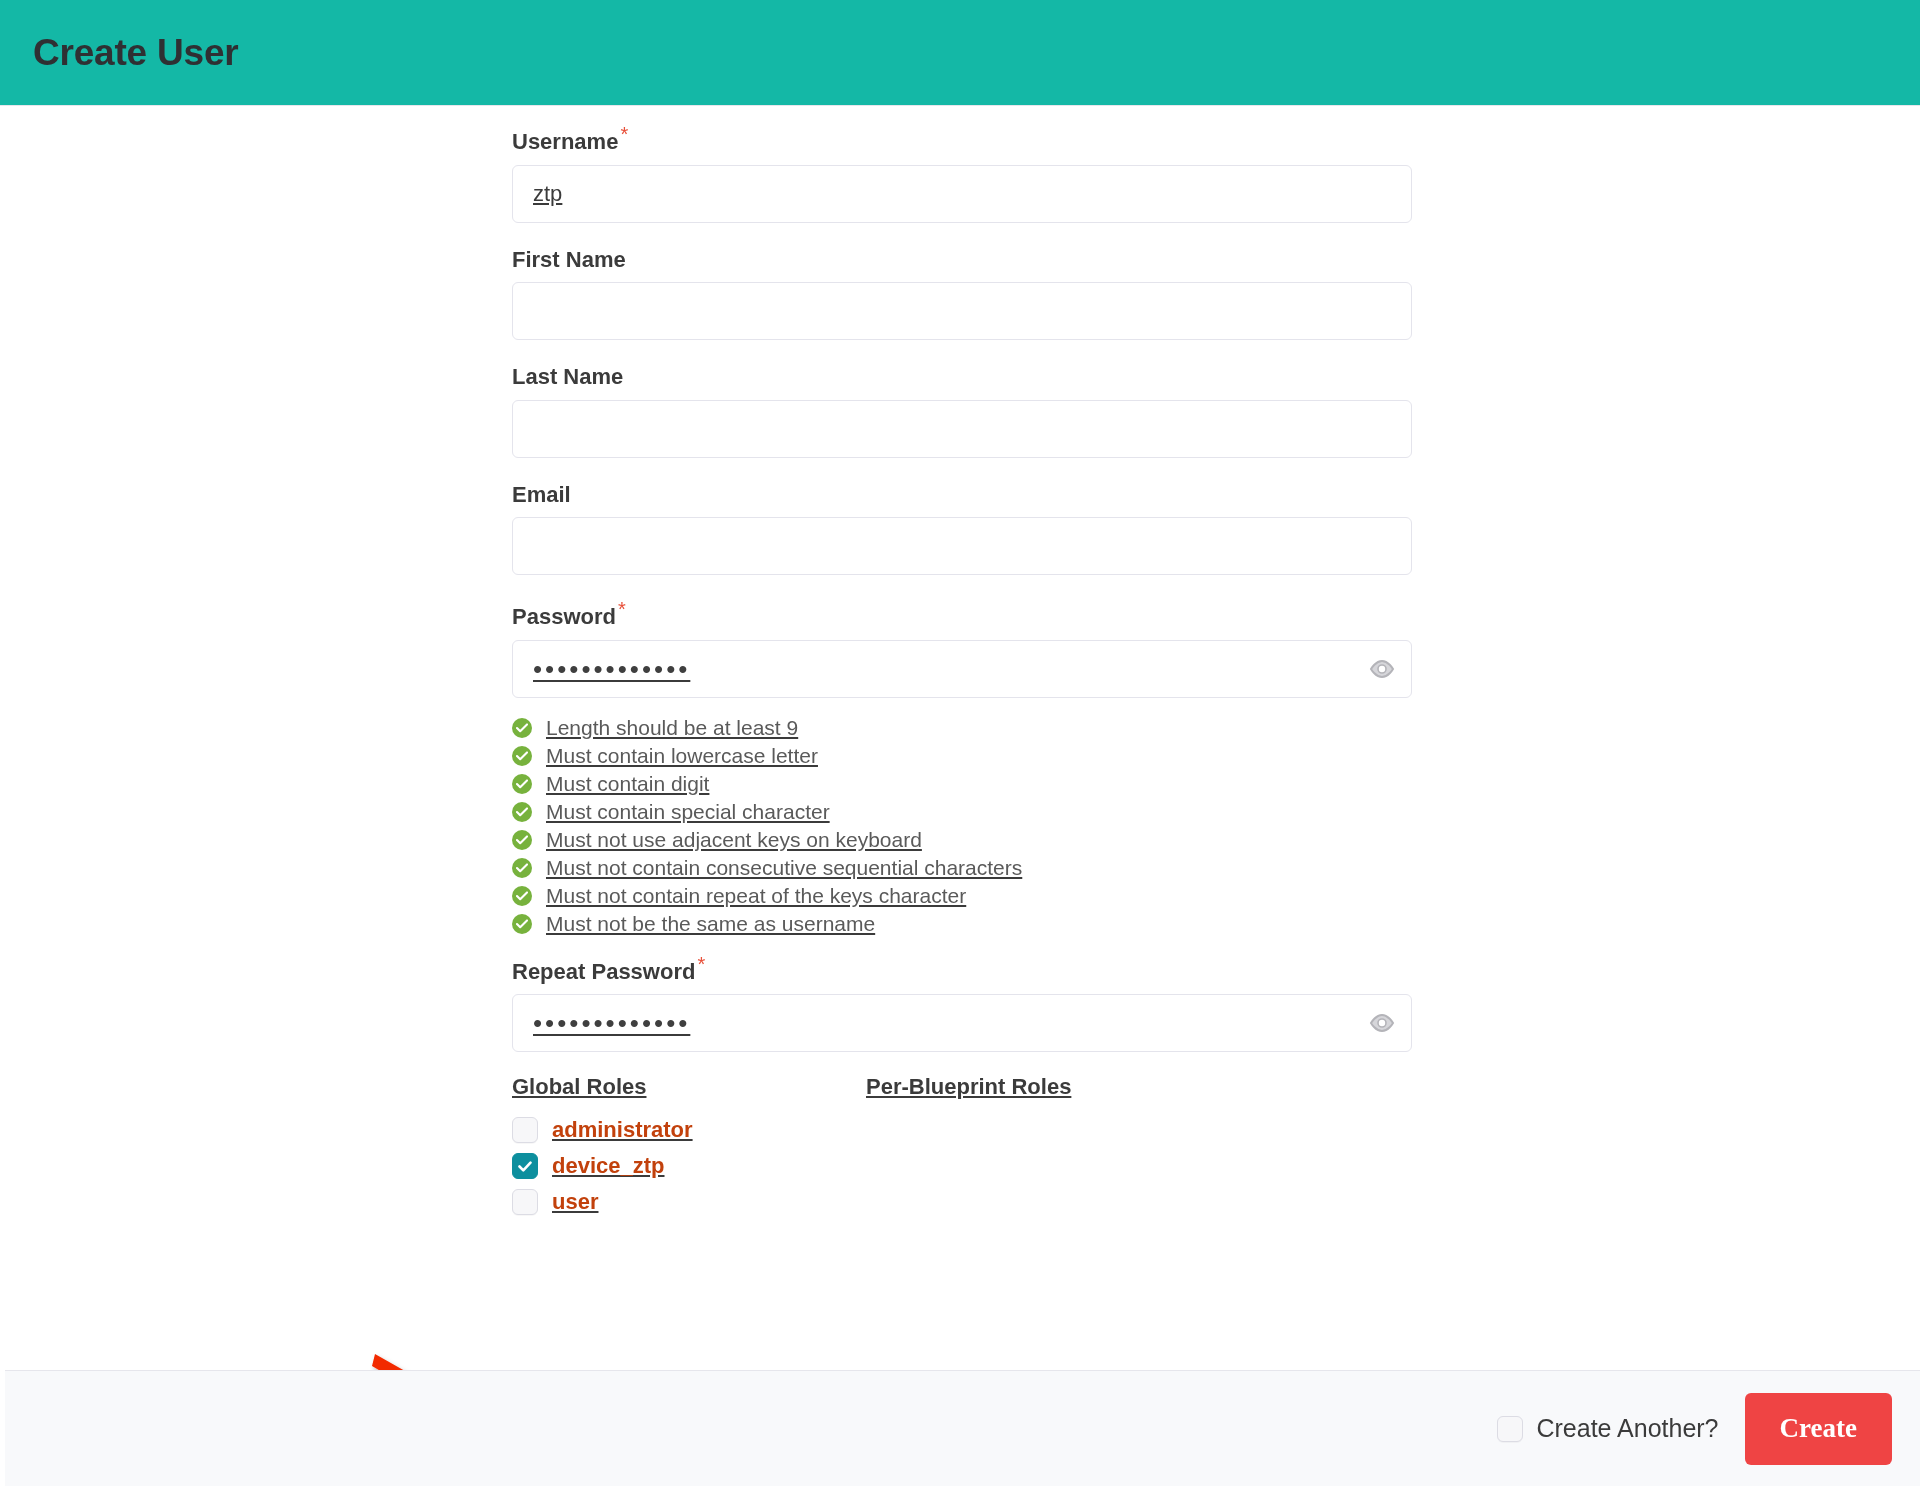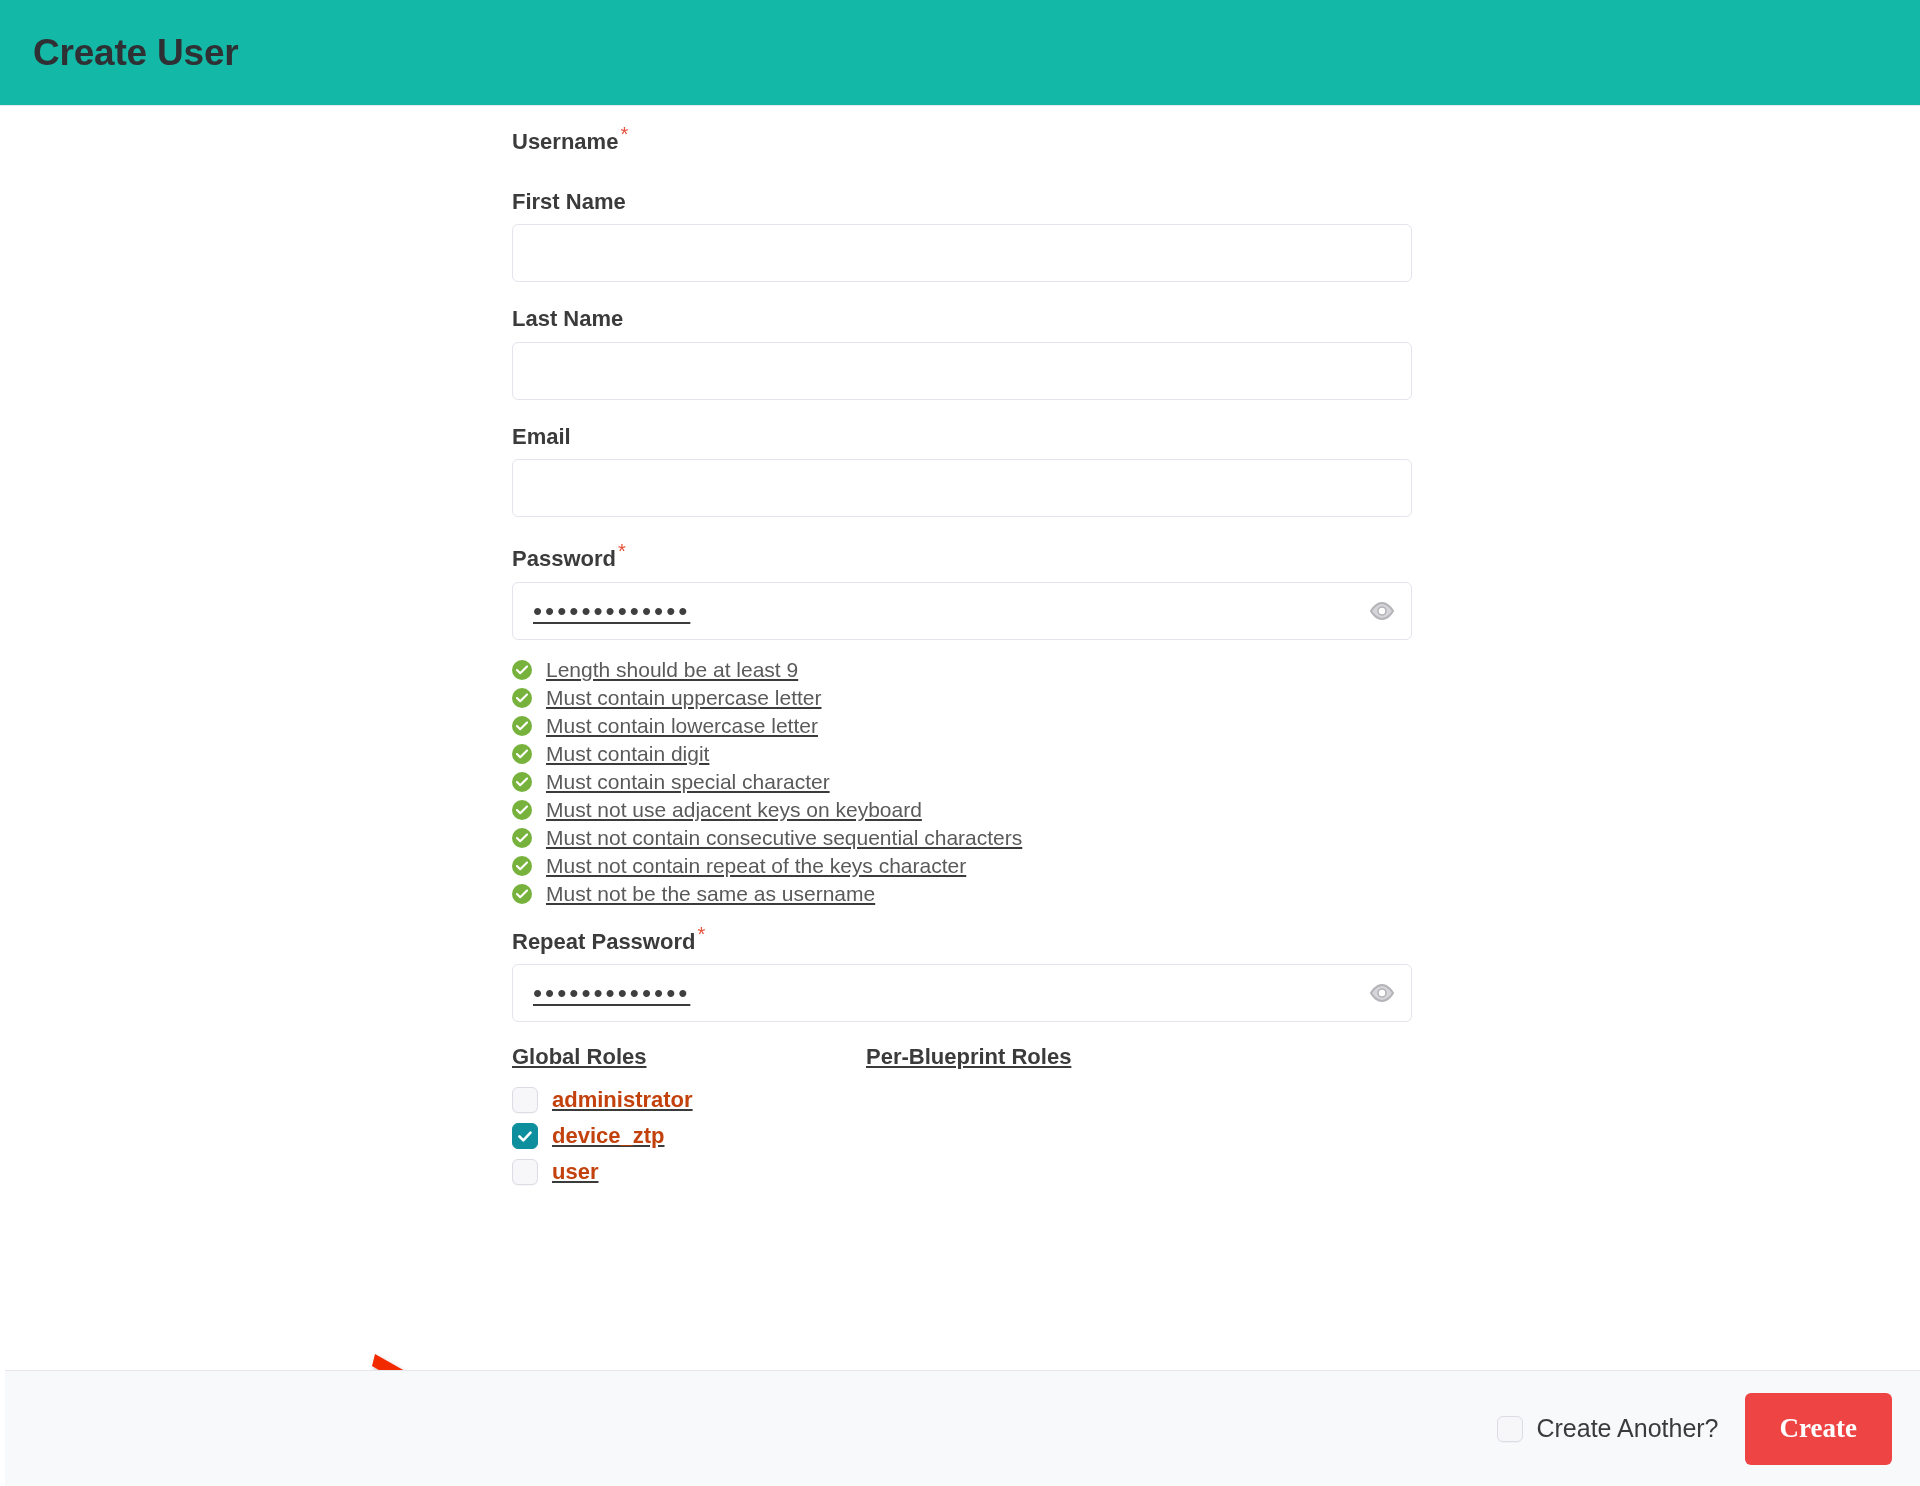--- a/index.html
+++ b/index.html
@@ -246,20 +246,21 @@
   <div class="modal-title">Create User</div>
 </div>
 
 <div class="modal-body">
   <div class="form-wrap">
 
     <div class="field-group">
       <label class="field-label">
         <span>Username</span><span class="req-star">*</span>
       </label>
+      <input class="text-input" type="text" value="ztp" style="">
     </div>
     <div class="spacer-24"></div>
 
     <div class="field-group">
       <label class="field-label">First Name</label>
       <input class="text-input" type="text" value="" style="">
     </div>
     <div class="spacer-24"></div>
 
     <div class="field-group">
@@ -290,28 +291,20 @@
     </div>
 
     <ul class="rules">
       <li class="rule-row">
         <span class="rule-icon">
           <svg width="12" height="10" viewBox="0 0 12 10">
               <path d="M1 5l3.2 3.2L11 1.4" stroke="#ffffff" stroke-width="2.1" fill="none" stroke-linecap="round" stroke-linejoin="round"></path>
             </svg>
         </span>
         <span class="rule-text">Length should be at least 9</span>
-      </li>
-      <li class="rule-row">
-        <span class="rule-icon">
-          <svg width="12" height="10" viewBox="0 0 12 10">
-              <path d="M1 5l3.2 3.2L11 1.4" stroke="#ffffff" stroke-width="2.1" fill="none" stroke-linecap="round" stroke-linejoin="round"></path>
-            </svg>
-        </span>
-        <span class="rule-text">Must contain uppercase letter</span>
       </li>
       <li class="rule-row">
         <span class="rule-icon">
           <svg width="12" height="10" viewBox="0 0 12 10">
               <path d="M1 5l3.2 3.2L11 1.4" stroke="#ffffff" stroke-width="2.1" fill="none" stroke-linecap="round" stroke-linejoin="round"></path>
             </svg>
         </span>
         <span class="rule-text">Must contain lowercase letter</span>
       </li>
       <li class="rule-row">

